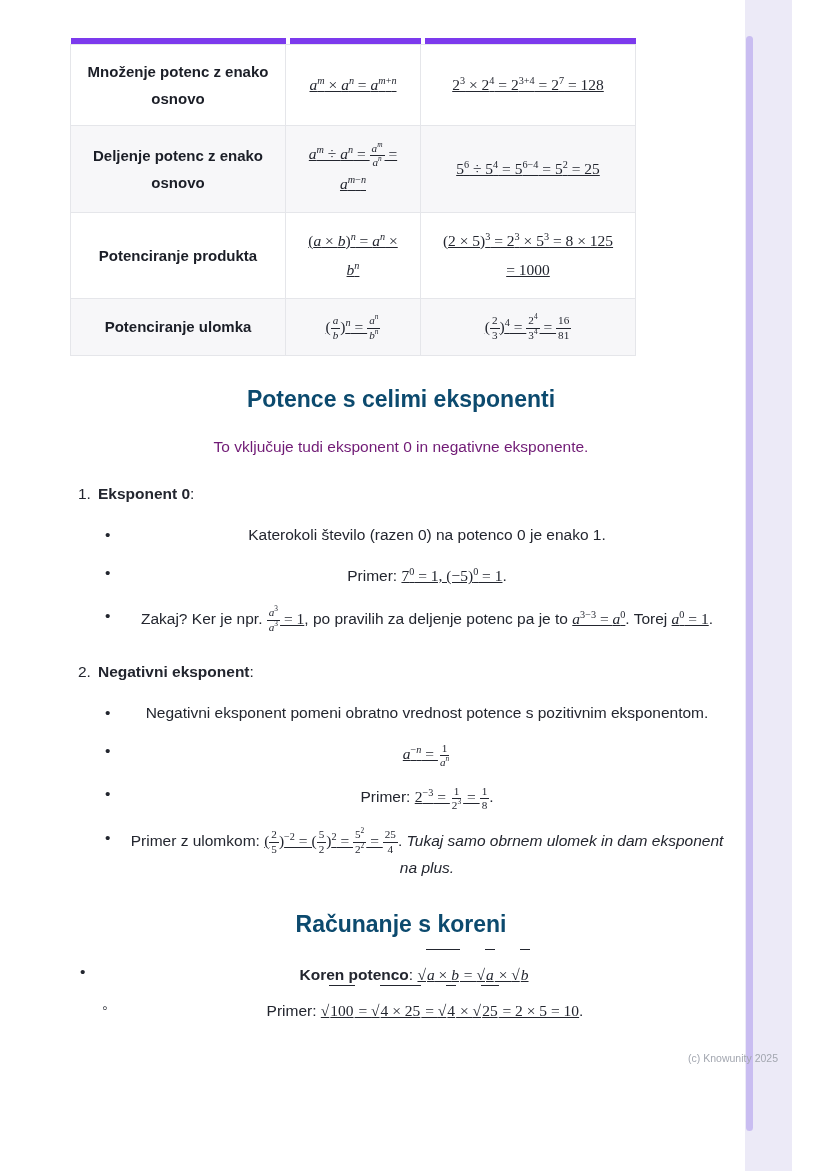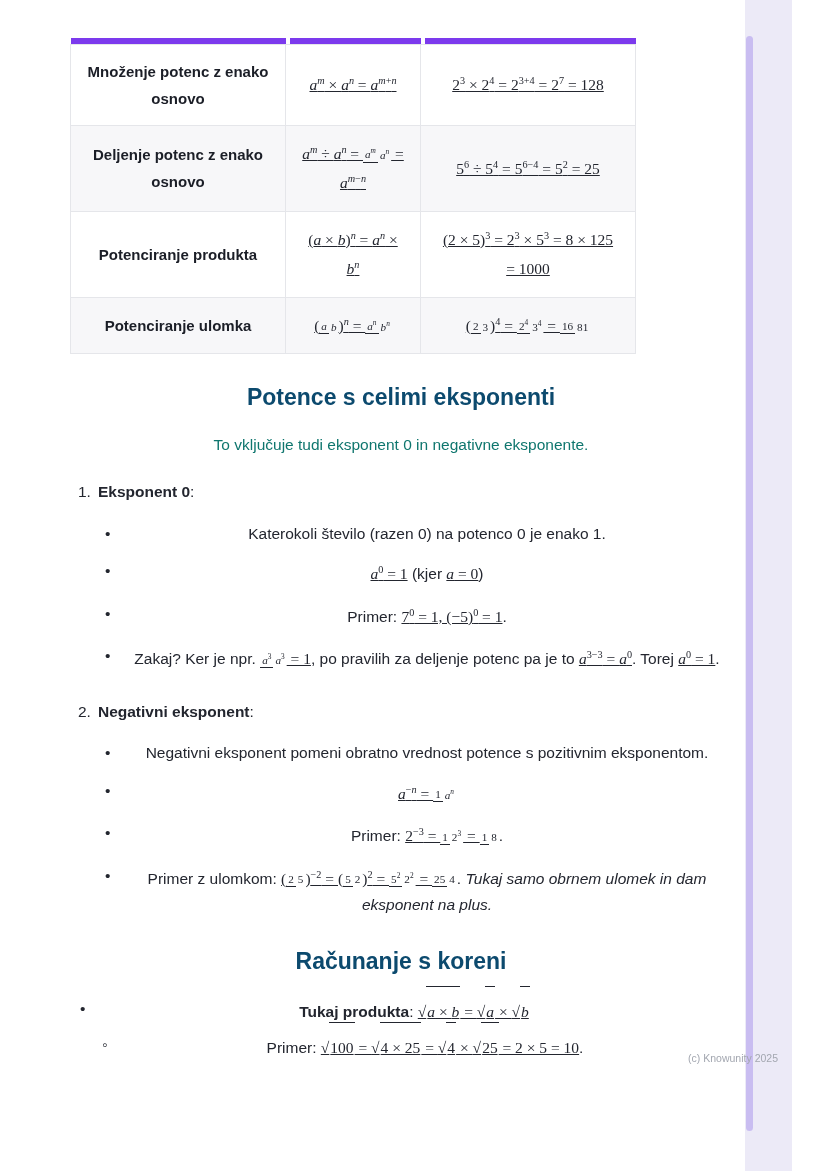--- a/index.html
+++ b/index.html
@@ -14,32 +14,32 @@
   .bar.gap{margin-left:4px;}
   table.rules tbody td{border:1px solid #e5e6ea;vertical-align:middle;padding:13px 16px;}
   table.rules tbody tr:nth-child(even){background:#f7f7f9;}
   .cname{font-weight:700;font-size:15px;line-height:1.8;color:#1b1e27;}
   .cmath{font-size:15.5px;}
   .math{font-family:"Liberation Serif",serif;line-height:1.9;text-decoration:underline;}
   .math i{font-style:italic;}
   sup{font-size:0.66em;line-height:0;}
 
   
-  .frac{display:inline-flex;flex-direction:row;align-items:center;
+  .frac{display:inline-flex;flex-direction:column;align-items:center;
         vertical-align:middle;font-size:0.72em;line-height:1.2;}
   .frac .top{border-bottom:1px solid currentColor;padding:0 2px;display:block;}
   .frac .bot{padding:0 2px;display:block;}
 
   
   .sqrt{white-space:nowrap;}
   .sqrt .bar2{border-top:1px solid currentColor;padding:16px 1px;}
 
   
   h2.sect{color:#0c4a6e;font-size:23px;font-weight:700;margin:30px 0 0;}
-  p.intro{font-size:15.5px;margin:22px 0 0;line-height:1.5;color:#0f766e;}
+  p.intro{font-size:15.5px;margin:22px 0 0;line-height:1.5;color:#701a75;}
   .olist{margin-top:24px;}
   .oli-head{display:flex;font-size:15.5px;padding-left:8px;line-height:1.5;}
   .num{margin-right:7px;}
   ul.bullets{list-style:none;margin:18px 0 26px;padding-left:35px;}
   ul.bullets>li{position:relative;padding-left:17px;margin-bottom:13px;
                 font-size:15.5px;line-height:1.6;}
   ul.bullets>li::before{content:'•';position:absolute;left:0;top:0;}
   p.bold-line{font-size:15.5px;margin:26px 0 0;}
   ul.root-list{list-style:none;margin:22px 0 0;padding-left:10px;}
   ul.root-list>li{position:relative;padding-left:17px;font-size:15.5px;line-height:1.6;}
@@ -129,21 +129,20 @@
 
     <div class="olist">
 
       <div class="oli">
         <div class="oli-head">
           <span class="num">1.</span>
           <span><strong>Eksponent 0</strong>:</span>
         </div>
         <ul class="bullets">
           <li>Katerokoli število (razen 0) na potenco 0 je enako 1.</li>
-          <li><span class="math"><i>a</i><sup>0</sup> = 1</span> (kjer <span class="math"><i>a</i> = 0</span>)</li>
           <li>Primer: <span class="math">7<sup>0</sup> = 1, (−5)<sup>0</sup> = 1</span>.</li>
           <li>Zakaj? Ker je npr. <span class="math"><span class="frac">
                   <span class="top"><i>a</i><sup>3</sup></span>
                   <span class="bot"><i>a</i><sup>3</sup></span>
                 </span> = 1</span>, po pravilih za deljenje potenc pa je to <span class="math"><i>a</i><sup>3−3</sup> = <i>a</i><sup>0</sup></span>. Torej <span class="math"><i>a</i><sup>0</sup> = 1</span>.</li>
         </ul>
       </div>
 
       <div class="oli">
         <div class="oli-head">
@@ -177,21 +176,21 @@
                   <span class="bot">4</span>
                 </span></span>. <em>Tukaj samo obrnem ulomek in dam eksponent na plus.</em></li>
         </ul>
       </div>
 
     </div>
 
     <h2 class="sect">Računanje s koreni</h2>
 
     <ul class="root-list">
-      <li><strong>Tukaj produkta</strong>: <span class="math"><span class="sqrt">√<span class="bar2"><i>a</i> × <i>b</i></span></span> = <span class="sqrt">√<span class="bar2"><i>a</i></span></span> × <span class="sqrt">√<span class="bar2"><i>b</i></span></span></span></li>
+      <li><strong>Koren potenco</strong>: <span class="math"><span class="sqrt">√<span class="bar2"><i>a</i> × <i>b</i></span></span> = <span class="sqrt">√<span class="bar2"><i>a</i></span></span> × <span class="sqrt">√<span class="bar2"><i>b</i></span></span></span></li>
     </ul>
     <ul class="sub-list">
       <li>Primer: <span class="math"><span class="sqrt">√<span class="bar2">100</span></span> = <span class="sqrt">√<span class="bar2">4 × 25</span></span> = <span class="sqrt">√<span class="bar2">4</span></span> × <span class="sqrt">√<span class="bar2">25</span></span> = 2 × 5 = 10</span>.</li>
     </ul>
 
   </div>
 
   <div class="side-strip">
     <div class="scroll-thumb"></div>
   </div>

